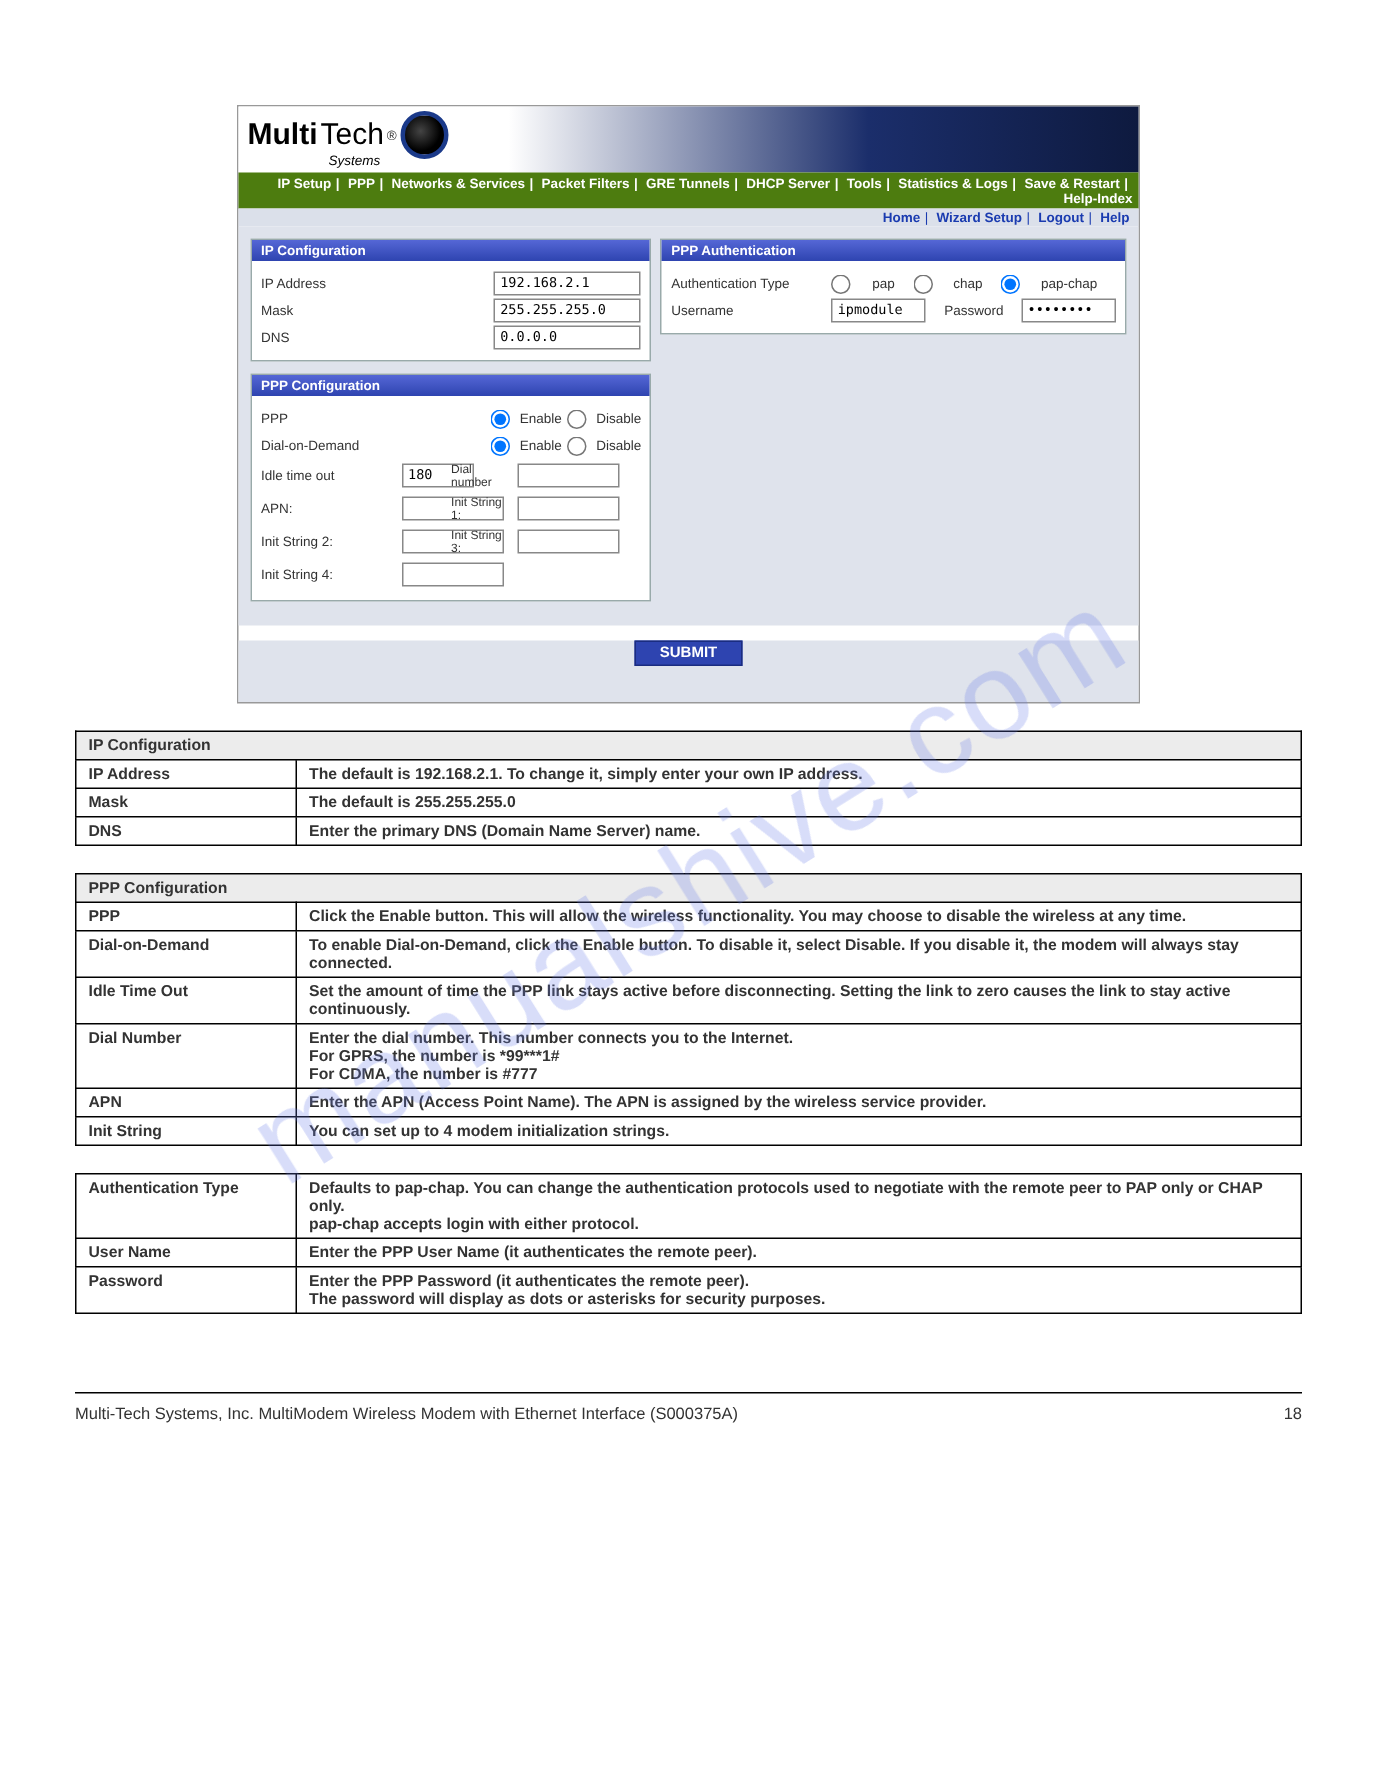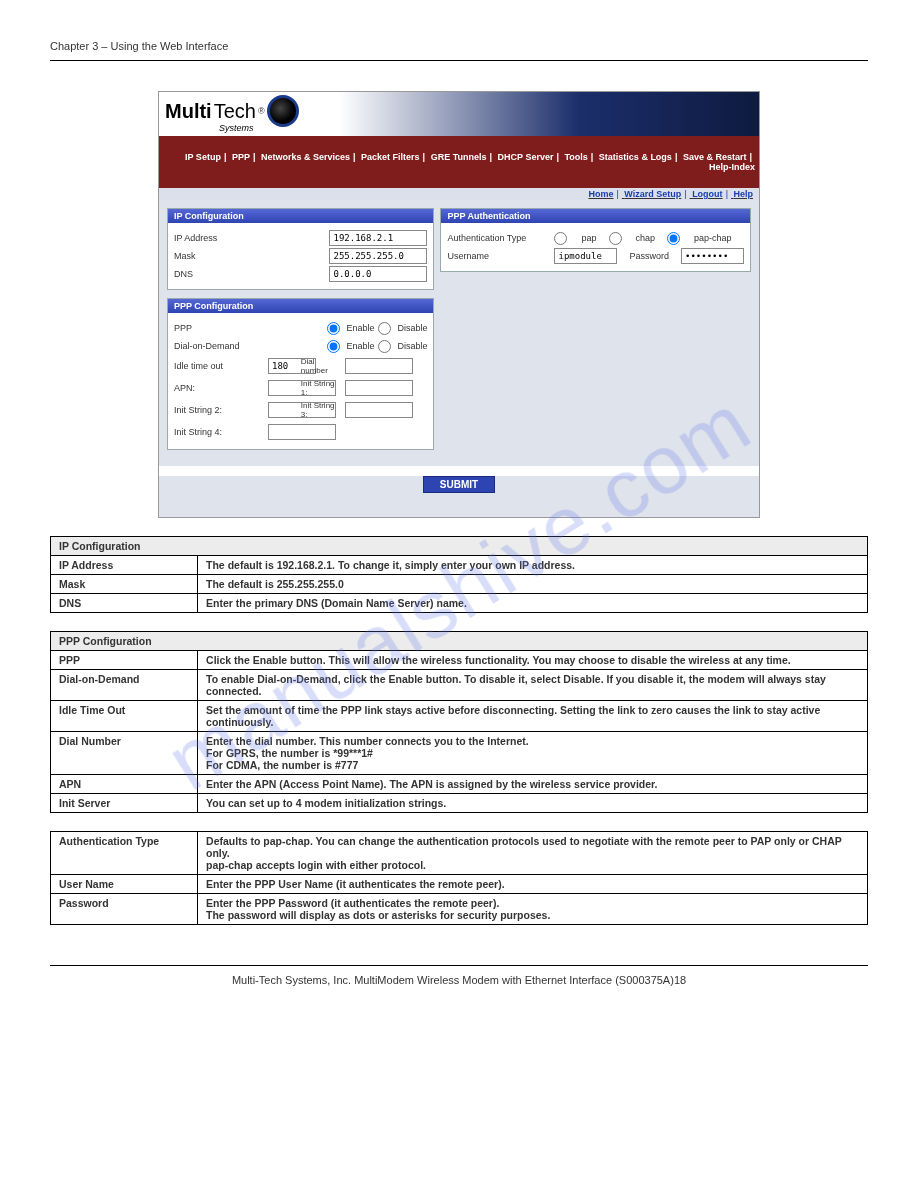--- a/index.html
+++ b/index.html
@@ -4,33 +4,33 @@
 <style>
   body {
     margin: 0;
     font-family: Arial, sans-serif;
     background: #fff;
     font-size: 10px;
     color: #333;
   }
   .page { width: 918px; margin: 0 auto; padding: 40px 50px; box-sizing: border-box; }
   .page-header { border-bottom: 1.5px solid #000; padding-bottom: 8px; font-size: 11px; display: flex; justify-content: space-between; }
-  .page-footer { border-top: 1.5px solid #000; padding-top: 8px; font-size: 11px; display: flex; justify-content: center; margin-top: 40px; }
+  .page-footer { border-top: 1.5px solid #000; padding-top: 8px; font-size: 11px; display: flex; justify-content: space-between; margin-top: 52px; }
   
   .shot { width: 600px; margin: 30px auto 0; border: 1px solid #999; }
   .shot-head { height: 44px; background: linear-gradient(to right, #fff 0%, #fff 30%, #1b2e6b 70%, #0e1a3f 100%); display:flex; align-items:center; padding: 0 6px; }
   .logo { font-family: Arial, sans-serif; display:flex; align-items:center; gap:2px; }
   .logo-multi { font-weight: bold; font-size: 20px; color:#000;}
   .logo-tech { font-size: 20px; color:#000;}
   .logo-reg { font-size:9px; vertical-align:top; }
   .logo-ball { width:26px;height:26px; border: 3px solid #1b3a8a; border-radius:50%; display:inline-block; background: radial-gradient(circle at 40% 40%, #444 0%, #000 60%); }
   .logo-sub { font-size:9px; font-style:italic; color:#000; margin-top:-4px; display:block; margin-left:54px;}
-  .navbar { background: #7f1d1d; color:#fff; font-size:9px; font-weight:bold; padding: 16px 4px; text-align:right;}
+  .navbar { background: #4d7c0f; color:#fff; font-size:9px; font-weight:bold; padding: 2px 4px; text-align:right;}
   .navbar span.sep { padding: 0 3px; }
-  .subnav { background: #dbe0ea; text-align:right; font-size:9px; padding: 1px 6px; text-decoration: underline;}
+  .subnav { background: #dbe0ea; text-align:right; font-size:9px; padding: 1px 6px;}
   .subnav a { color: #1a3bb0; text-decoration:none; font-weight:bold;}
   .subnav span.sep { color:#1a3bb0; padding:0 3px;}
   .shot-body { background: #dfe3ec; padding: 8px; display:flex; gap:6px; align-items:flex-start; min-height:240px;}
   .col { flex:1; }
   .panel { background:#fff; border:1px solid #9aa; margin-bottom:8px; font-size:9px;}
   .panel-title { background: linear-gradient(#5567d6,#2e44b0); color:#fff; font-weight:bold; padding:2px 6px;}
   .panel-body { padding:6px;}
   .row { display:flex; align-items:center; height:18px; gap:4px; }
   .lbl { width: 90px; flex-shrink:0; }
   .inp { border:1px solid #888; font-size:9px; padding:1px 3px; height:12px; background:#fff; font-family:monospace;}
@@ -47,24 +47,20 @@
   .tbl .c1 { width: 18%; font-weight:bold;}
   
   .wm { position: fixed; left: 50%; top: 50%; transform: translate(-50%,-52%) rotate(-32deg); font-size: 82px; color: rgba(100,120,230,0.25); pointer-events:none; font-family: Arial; letter-spacing:2px; z-index: 999;}
 </style>
 </head>
 <body>
 
 <div class="wm">manualshive.com</div>
 
 <div class="page">
-  <div class="page-header">
-    <span>Chapter 3 – Using the Web Interface</span>
-    <span></span>
-  </div>
 
   <div class="shot">
     <div class="shot-head">
       <div>
         <div class="logo">
           <span class="logo-multi">Multi</span>
             <span class="logo-tech">Tech</span>
             <span class="logo-reg">®</span>
           <span class="logo-ball"></span>
         </div>
@@ -236,21 +232,21 @@
           <td class="c1">Dial Number</td>
           <td style="white-space:pre-line">Enter the dial number. This number connects you to the Internet.
 For GPRS, the number is *99***1#
 For CDMA, the number is #777</td>
         </tr>
     <tr>
           <td class="c1">APN</td>
           <td>Enter the APN (Access Point Name). The APN is assigned by the wireless service provider.</td>
         </tr>
     <tr>
-          <td class="c1">Init Server</td>
+          <td class="c1">Init String</td>
           <td>You can set up to 4 modem initialization strings.</td>
         </tr>
   </tbody>
     </table>
 
   <table class="tbl">
     <tbody>
     <tr>
           <td class="c1">Authentication Type</td>
           <td style="white-space:pre-line">Defaults to pap-chap. You can change the authentication protocols used to negotiate with the remote peer to PAP only or CHAP only.

